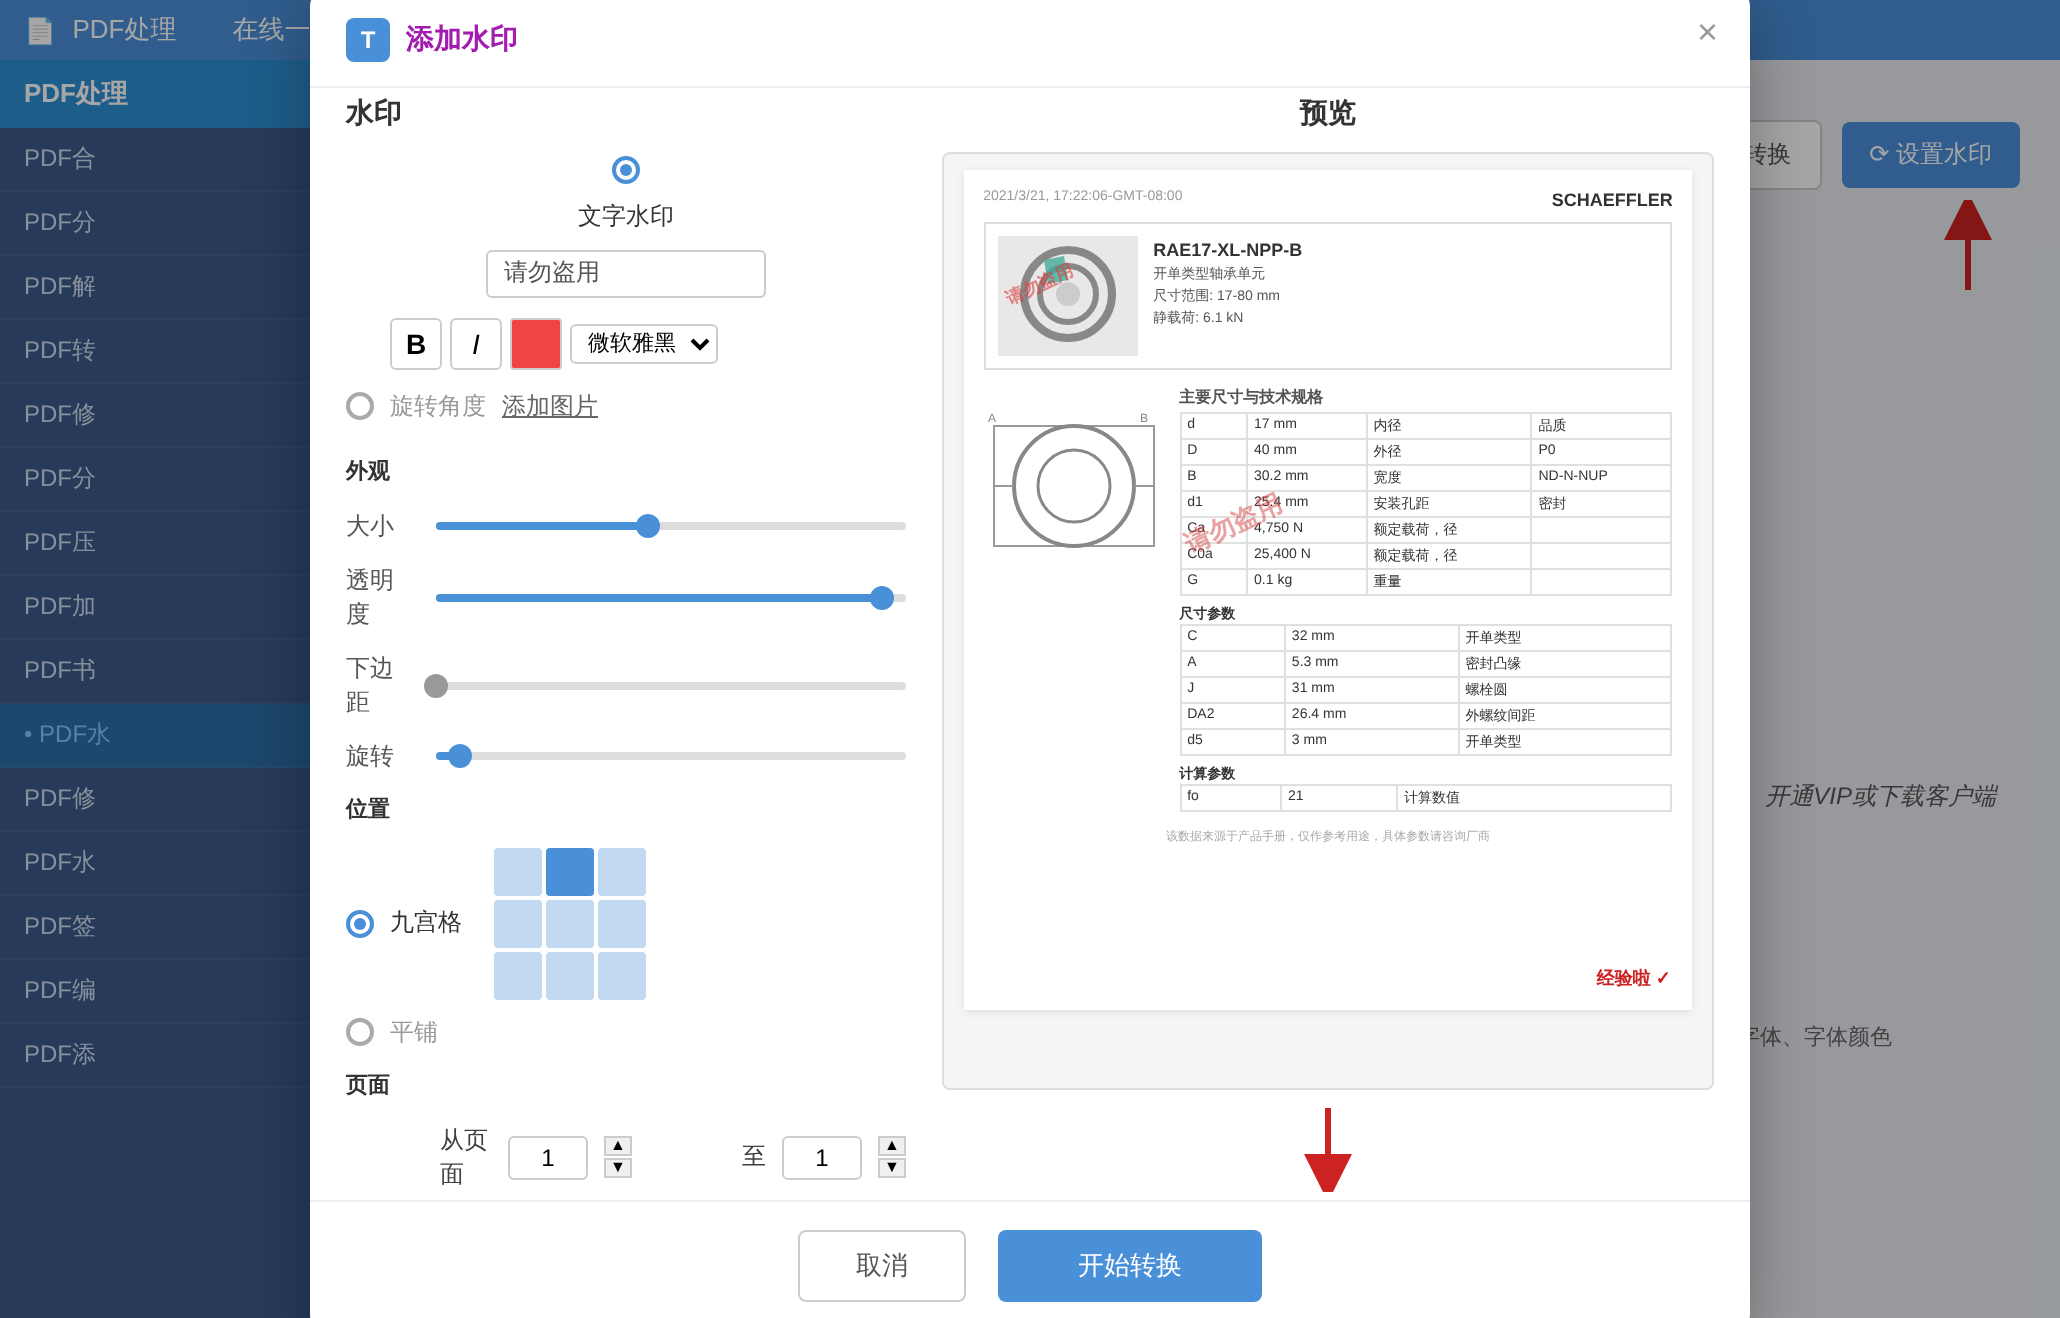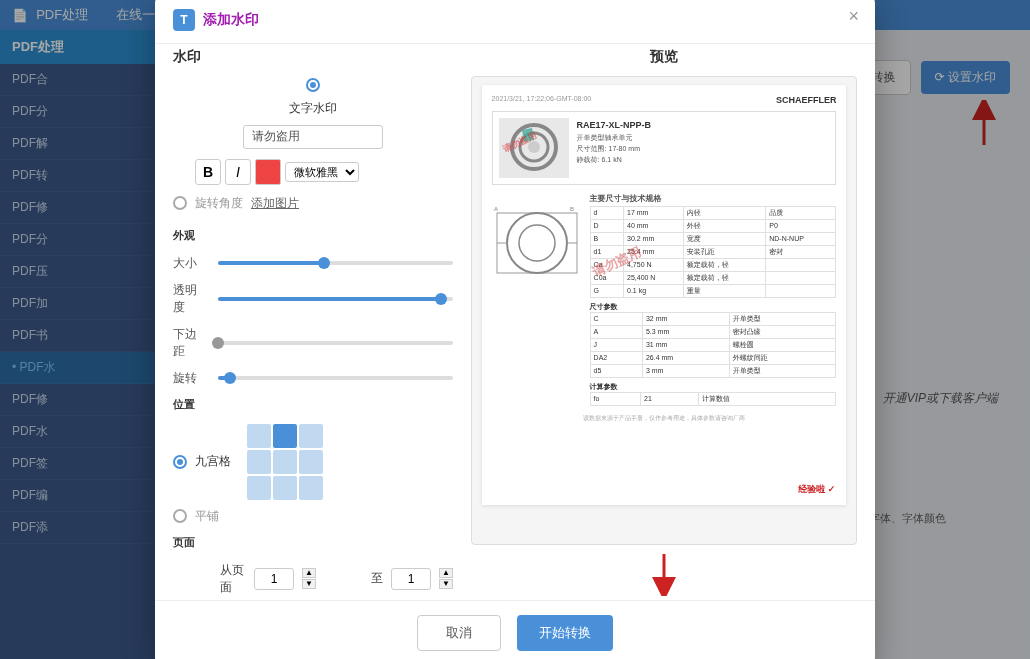--- a/index.html
+++ b/index.html
@@ -530,21 +530,21 @@
       padding: 8px 28px;
       font-size: 13px;
       color: #555;
       cursor: pointer;
     }
 
     .btn-start {
       background: #4a90d9;
       border: none;
       border-radius: 4px;
-      padding: 8px 22px;
+      padding: 8px 40px;
       font-size: 13px;
       color: white;
       cursor: pointer;
       display: flex;
       align-items: center;
       gap: 5px;
     }
 
     .jy-watermark {
       position: absolute;

